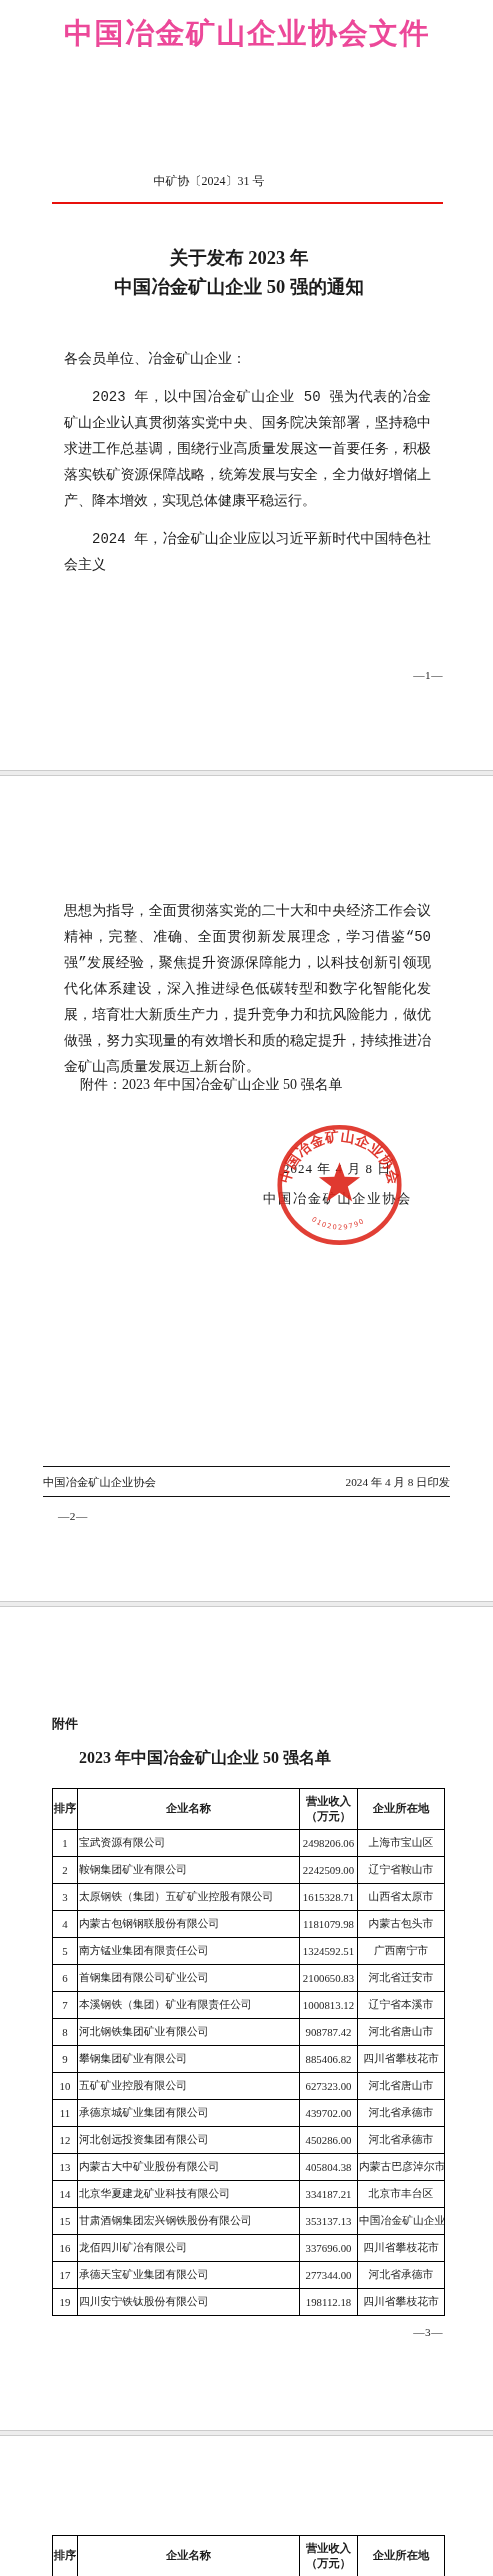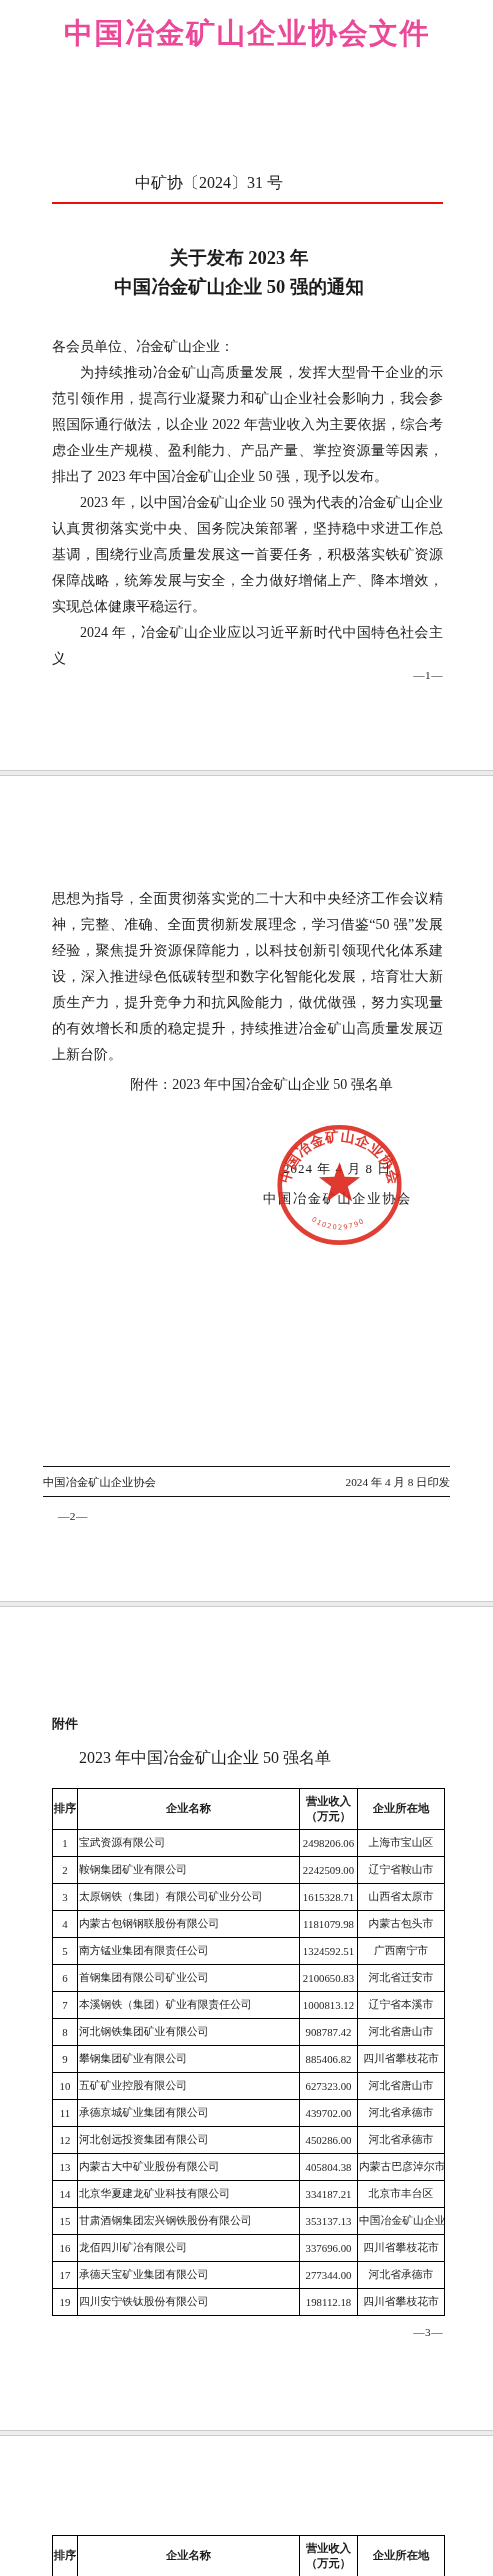--- a/index.html
+++ b/index.html
@@ -6,41 +6,41 @@
   .canvas{position:relative;width:494px;height:4043px;background:#fff;
     font-family:"Liberation Serif","DejaVu Serif",serif;color:#1c1c1c;overflow:hidden;}
   .abs{position:absolute;}
   .center{text-align:center;}
   
   .page-sep{position:absolute;left:0;width:494px;height:6.2px;background:#ededed;
     border-top:0.5px solid #cccccc;border-bottom:0.5px solid #cccccc;box-sizing:border-box;}
   
   .org-title{left:0;top:14.4px;width:494px;font-size:29px;font-weight:bold;
     letter-spacing:1.5px;line-height:39px;white-space:nowrap;}
-  .doc-number{left:0;top:173px;width:418px;font-size:16px;}
+  .doc-number{left:0;top:173px;width:418px;font-size:12px;}
   .red-rule{left:52px;top:202px;width:391px;height:2.1px;}
   .notice-title{left:0;top:244px;width:478px;font-size:18.5px;font-weight:bold;line-height:29px;}
   .body-block{left:52px;width:391px;font-size:14px;line-height:26px;text-align:justify;}
-  .body-block p{margin:0;}
+  .body-block p{margin:12px;font-family:Liberation Mono, monospace;}
   .indent{text-indent:2em;}
   .page-num{font-size:11.3px;letter-spacing:0.5px;}
   .pn-right{left:52px;width:391px;text-align:right;}
   .pn-left{left:58px;}
   
-  .attach-ref{left:52px;top:1076px;width:391px;font-size:14px;text-indent:2em;text-align:center;}
+  .attach-ref{left:52px;top:1076px;width:391px;font-size:14px;text-indent:2em;}
   .sign-org{left:263px;top:1190px;font-size:13.4px;letter-spacing:1.5px;z-index:1;}
   .sign-date{left:283px;top:1160px;font-size:13px;letter-spacing:1px;z-index:1;}
   .seal-box{left:271px;top:1122px;width:137px;height:131px;z-index:2;}
   .colophon-rule{left:43px;width:407px;height:1px;background:#111;}
   .colophon-line{left:43px;top:1475px;width:407px;font-size:11.3px;}
   .colophon-line .right{float:right;}
   
   .attach-label{left:52px;top:1715px;font-size:13px;font-weight:bold;
     font-family:"Liberation Sans","DejaVu Sans",sans-serif;}
-  .table-title{left:0;top:1748px;width:410px;font-size:16px;font-weight:normal;}
+  .table-title{left:0;top:1748px;width:410px;font-size:16px;font-weight:bold;}
   table.top50{position:absolute;left:52px;width:391px;border-collapse:collapse;
     table-layout:fixed;border:1px solid #000;}
   table.top50 th{border:0.5px solid #000;font-size:11.3px;font-weight:bold;height:40px;
     line-height:15.5px;padding:0;font-family:"Liberation Sans","DejaVu Sans",sans-serif;}
   table.top50 td{border:0.5px solid #000;font-size:10.8px;height:26px;padding:0 1px;
     overflow:hidden;white-space:nowrap;}
   td.c-rank{text-align:center;}
   td.c-name{text-align:left;padding-left:6.2px;}
   td.c-rev{text-align:center;}
   td.c-loc{text-align:center;}
@@ -53,21 +53,20 @@
 
   <div class="abs org-title center" style="color:#ec4899;">中国冶金矿山企业协会文件</div>
   <div class="abs doc-number center">中矿协〔2024〕31 号</div>
   <div class="abs red-rule" style="background:#e8100c;"></div>
   <div class="abs notice-title center">
     <div>关于发布 2023 年</div>
     <div>中国冶金矿山企业 50 强的通知</div>
   </div>
   <div class="abs body-block" style="top:334px;">
     <p>各会员单位、冶金矿山企业：</p>
-    <p class="indent">为持续推动冶金矿山高质量发展，发挥大型骨干企业的示范引领作用，提高行业凝聚力和矿山企业社会影响力，我会参照国际通行做法，以企业 2022 年营业收入为主要依据，综合考虑企业生产规模、盈利能力、产品产量、掌控资源量等因素，排出了 2023 年中国冶金矿山企业 50 强，现予以发布。</p>
     <p class="indent">2023 年，以中国冶金矿山企业 50 强为代表的冶金矿山企业认真贯彻落实党中央、国务院决策部署，坚持稳中求进工作总基调，围绕行业高质量发展这一首要任务，积极落实铁矿资源保障战略，统筹发展与安全，全力做好增储上产、降本增效，实现总体健康平稳运行。</p>
     <p class="indent">2024 年，冶金矿山企业应以习近平新时代中国特色社会主义</p>
   </div>
   <div class="abs page-num pn-right" style="top:669px;">—1—</div>
 
   <div class="page-sep" style="top:770px;"></div>
 
   <div class="abs body-block" style="top:886px;">
     <p>思想为指导，全面贯彻落实党的二十大和中央经济工作会议精神，完整、准确、全面贯彻新发展理念，学习借鉴“50 强”发展经验，聚焦提升资源保障能力，以科技创新引领现代化体系建设，深入推进绿色低碳转型和数字化智能化发展，培育壮大新质生产力，提升竞争力和抗风险能力，做优做强，努力实现量的有效增长和质的稳定提升，持续推进冶金矿山高质量发展迈上新台阶。</p>
   </div>
@@ -132,21 +131,21 @@
           <td class="c-loc">上海市宝山区</td>
         </tr>
         <tr>
           <td class="c-rank">2</td>
           <td class="c-name">鞍钢集团矿业有限公司</td>
           <td class="c-rev">2242509.00</td>
           <td class="c-loc">辽宁省鞍山市</td>
         </tr>
         <tr>
           <td class="c-rank">3</td>
-          <td class="c-name">太原钢铁（集团）有限公司矿业分公司</td>
+          <td class="c-name">太原钢铁（集团）五矿矿业控股有限公司</td>
           <td class="c-rev">1615328.71</td>
           <td class="c-loc">山西省太原市</td>
         </tr>
         <tr>
           <td class="c-rank">4</td>
           <td class="c-name">内蒙古包钢钢联股份有限公司</td>
           <td class="c-rev">1181079.98</td>
           <td class="c-loc">内蒙古包头市</td>
         </tr>
         <tr>

